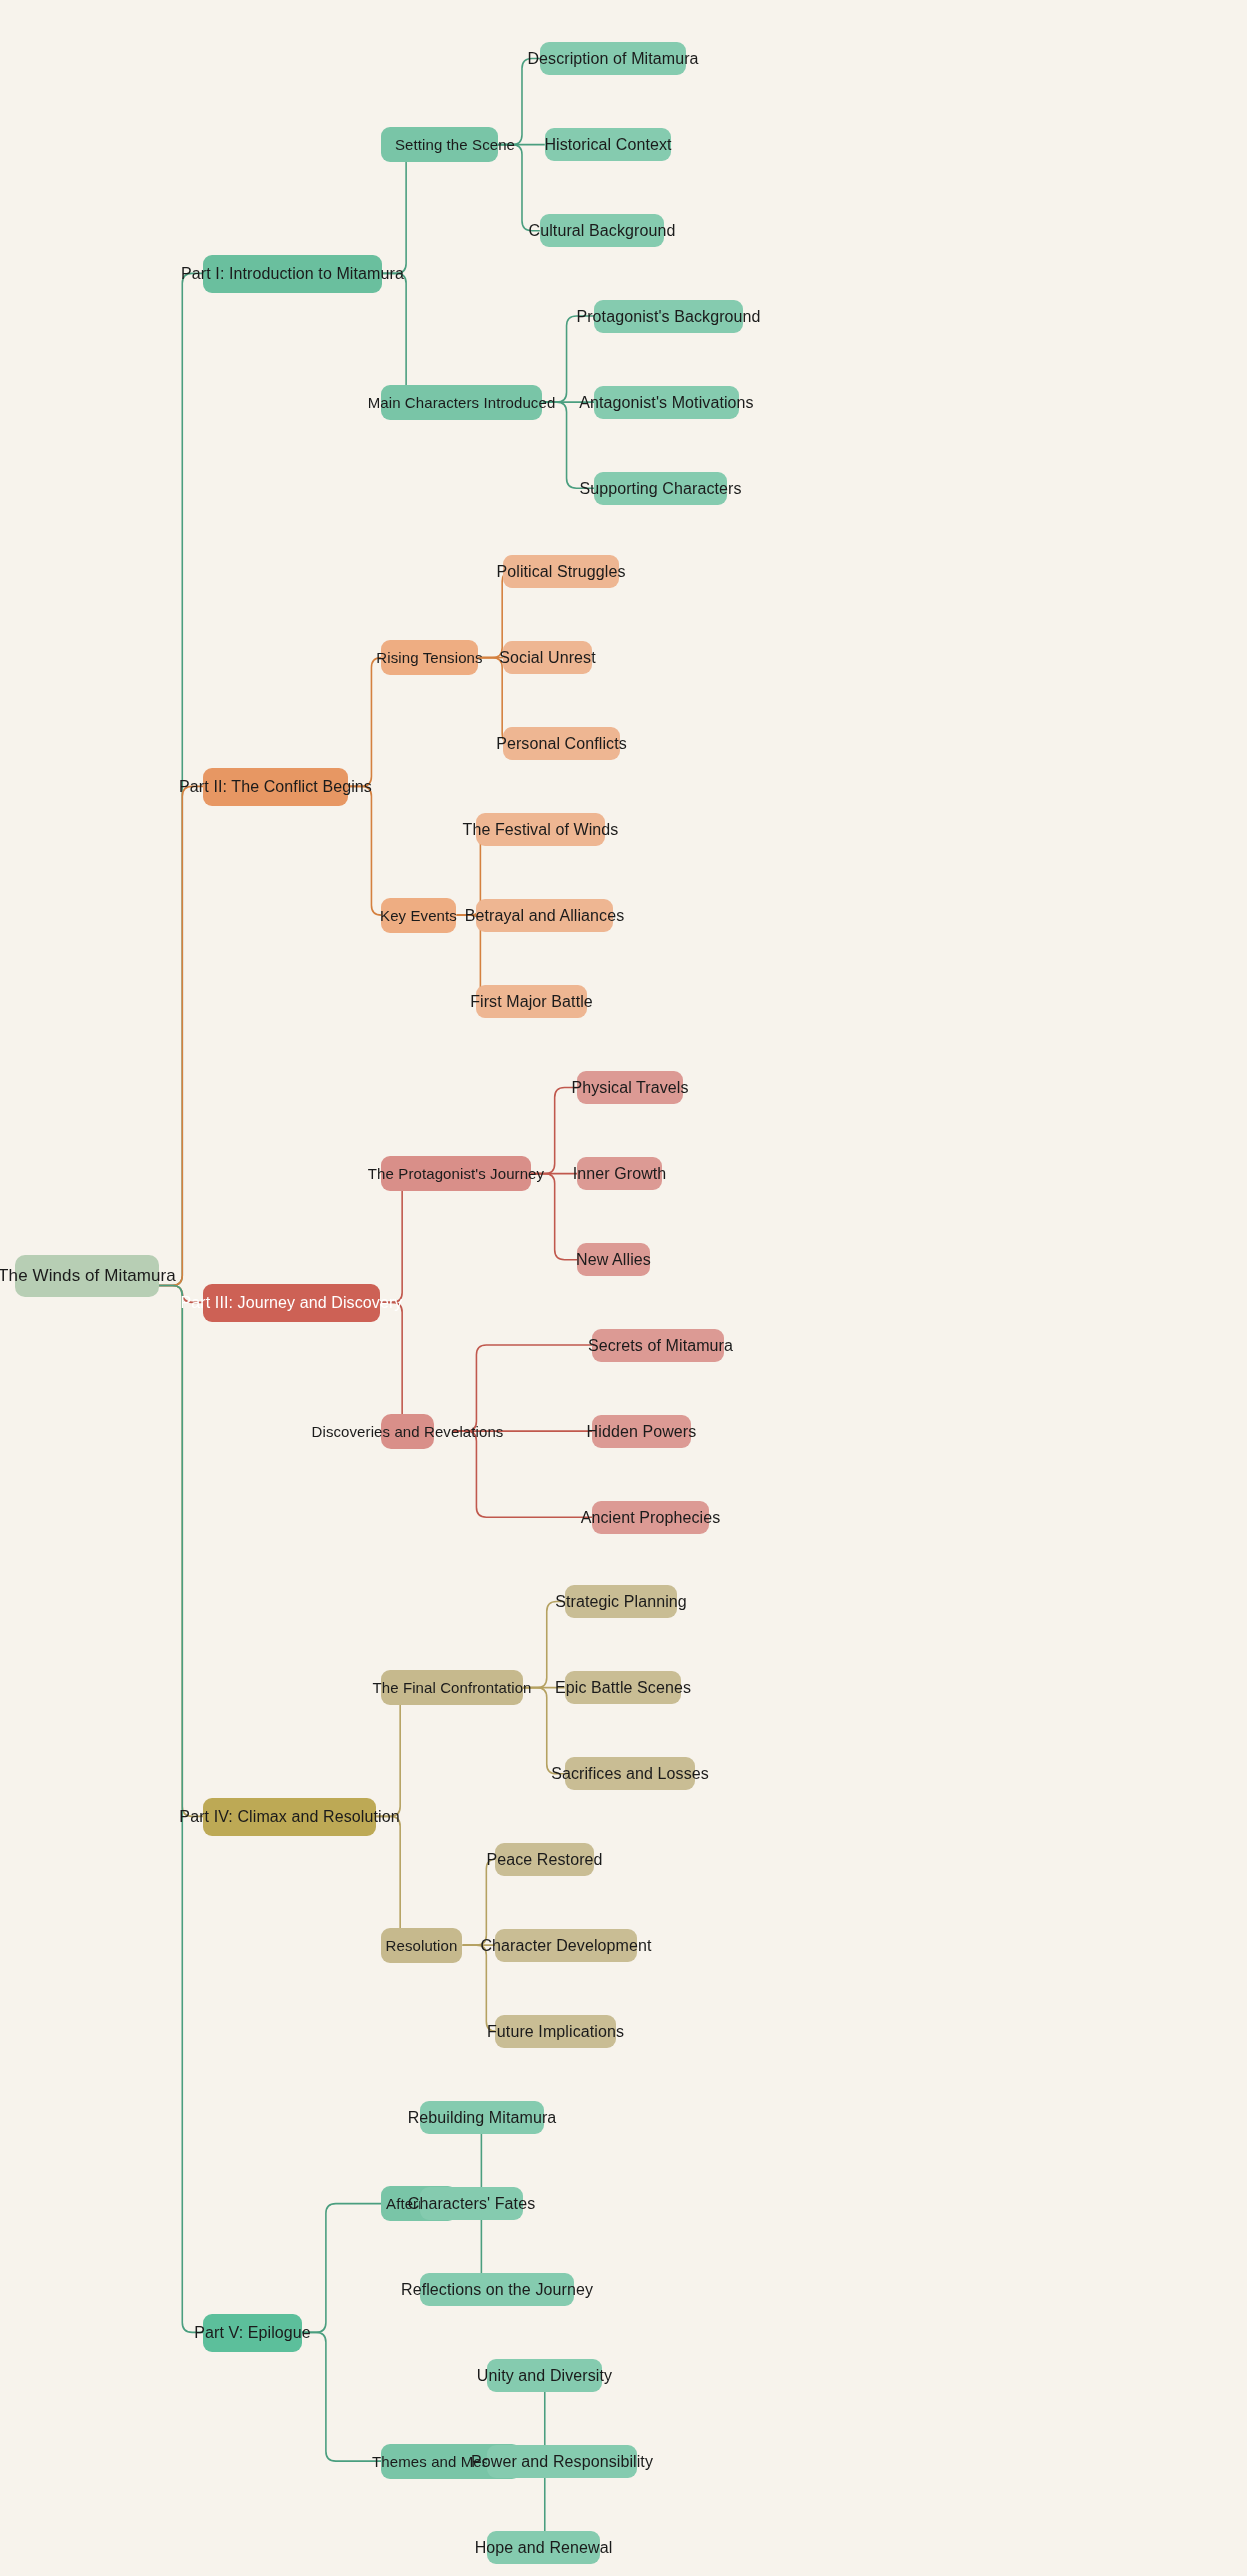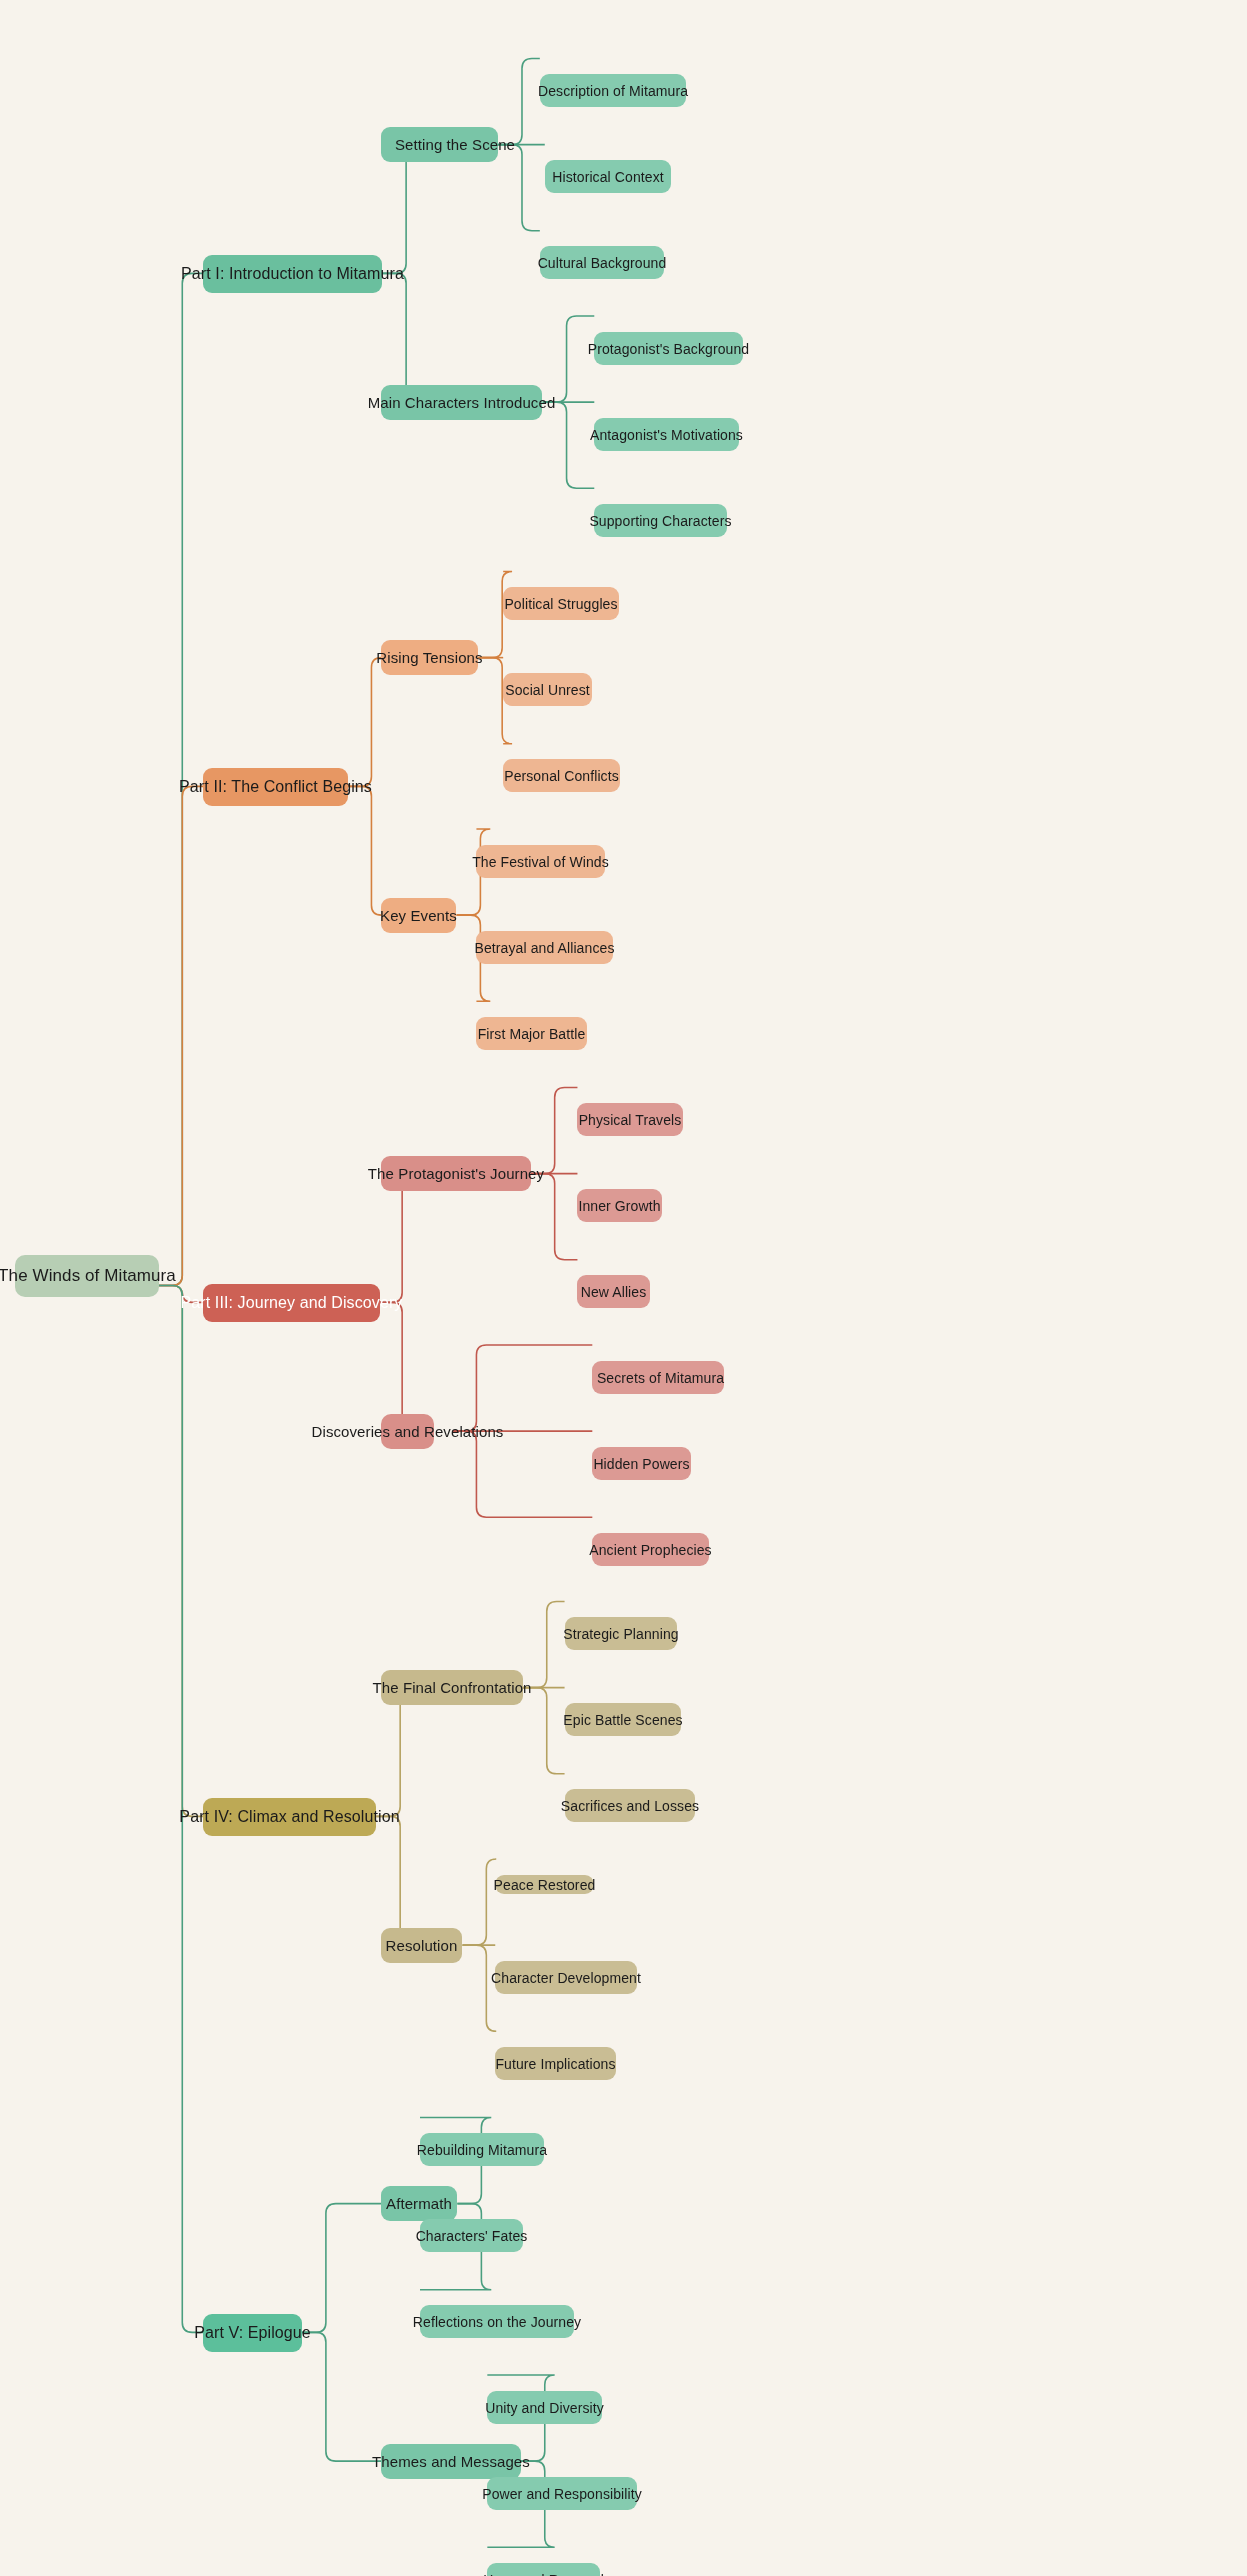--- a/index.html
+++ b/index.html
@@ -18,21 +18,21 @@
     display:flex;align-items:center;justify-content:center;
     border-radius:9px;
     padding:0 14px;
     white-space:nowrap;
     color:#1b1b1b;
     letter-spacing:0.1px;
   }
   .node.lvl0{font-size:17px;height:42px;border-radius:10px;}
   .node.lvl1{font-size:16px;height:38px;}
   .node.lvl2{font-size:15px;height:35px;}
-  .node.lvl3{font-size:14px;height:33px;margin-top:32px;}
+  .node.lvl3{font-size:16px;height:33px;}
   .node.whitetext{color:#ffffff;}
 </style>
 </head>
 <body>
 
 <div id="mindmap">
   <svg class="edges" id="edge-layer" viewBox="0 0 1260 2601">
       <path d="M 160 1298 L 174 1298 Q 184 1298 184 1288 L 184 286 Q 184 276 194 276 L 205 276" fill="none" stroke="#4a9e7f" stroke-width="1.6"></path>
       <path d="M 386 276 L 400 276 Q 410 276 410 266 L 410 156 Q 410 146 420 146 L 385 146" fill="none" stroke="#4a9e7f" stroke-width="1.6"></path>
       <path d="M 503 146 L 517 146 Q 527 146 527 136 L 527 69 Q 527 59 537 59 L 545 59" fill="none" stroke="#4a9e7f" stroke-width="1.6"></path>
@@ -175,21 +175,21 @@
       </div>
       <div class="node lvl3" style="left: 565px; top: 1671px; width: 116px; height: 33px; background: rgb(201, 189, 148);">
         <span>Epic Battle Scenes</span>
       </div>
       <div class="node lvl3" style="left: 565px; top: 1757px; width: 130px; height: 33px; background: rgb(201, 189, 148);">
         <span>Sacrifices and Losses</span>
       </div>
       <div class="node lvl2" style="left: 381px; top: 1928px; width: 81px; height: 35px; background: rgb(198, 185, 141);">
         <span>Resolution</span>
       </div>
-      <div class="node lvl3" style="left: 495px; top: 1843px; width: 99px; height: 19px; background: rgb(201, 189, 148);">
+      <div class="node lvl3" style="left: 495px; top: 1843px; width: 99px; height: 33px; background: rgb(201, 189, 148);">
         <span>Peace Restored</span>
       </div>
       <div class="node lvl3" style="left: 495px; top: 1929px; width: 142px; height: 33px; background: rgb(201, 189, 148);">
         <span>Character Development</span>
       </div>
       <div class="node lvl3" style="left: 495px; top: 2015px; width: 121px; height: 33px; background: rgb(201, 189, 148);">
         <span>Future Implications</span>
       </div>
       <div class="node lvl1" style="left: 203px; top: 2314px; width: 99px; height: 38px; background: rgb(92, 191, 155);">
         <span>Part V: Epilogue</span>

